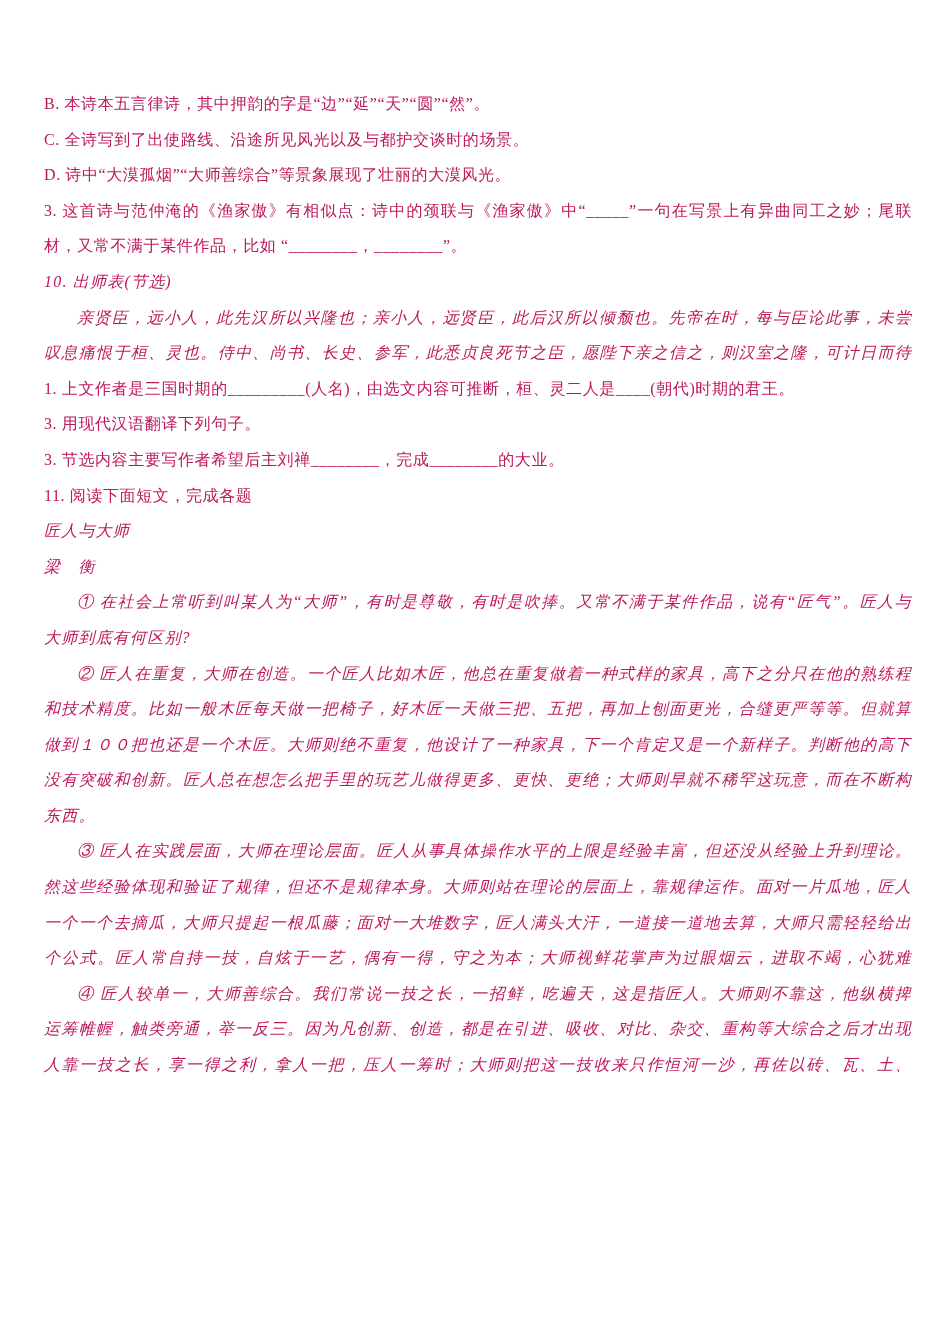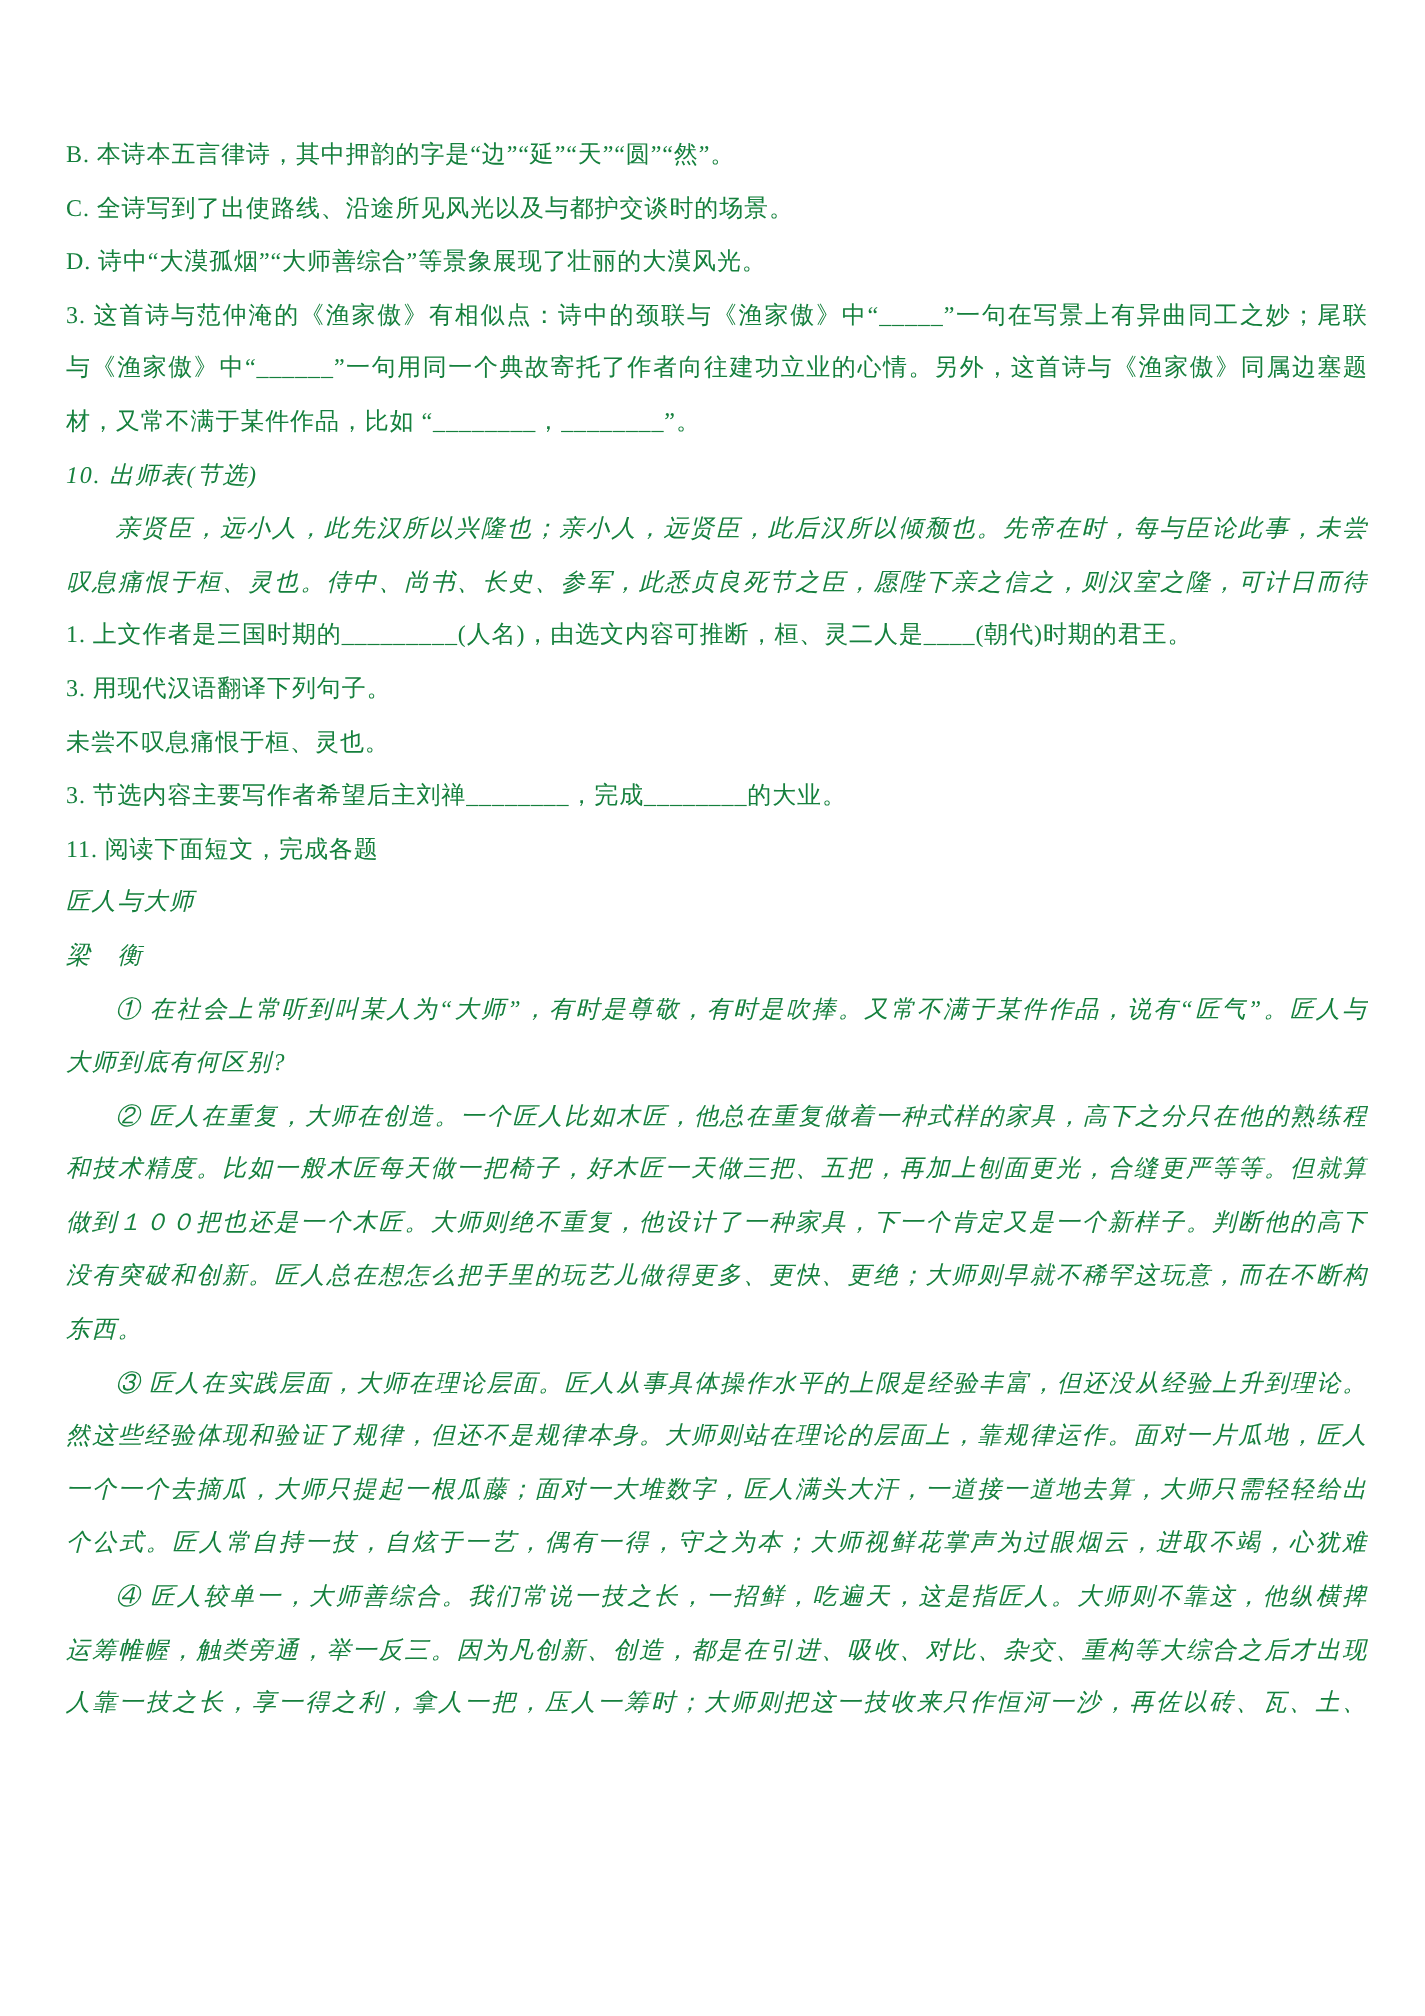--- a/index.html
+++ b/index.html
@@ -17,21 +17,21 @@
     box-sizing: border-box;
     width: 950px;
     height: 1344px;
     padding: 86px 38px 0 44px;
     background: #ffffff;
   }
   .doc-lines { width: 100%; }
   .line {
     font-family: "Liberation Serif", "DejaVu Serif", serif;
     font-size: 16px;
-    color: #15803d;
+    color: #be185d;
     line-height: 35.6px;
     height: 35.6px;
     letter-spacing: 0.6px;
     white-space: normal;
     overflow: hidden;
   }
   
   .line.kai {
     font-style: italic;
     letter-spacing: 1.2px;
@@ -47,28 +47,26 @@
 </style>
 </head>
 <body>
 
 <div class="page">
   <div class="doc-lines" id="doc-lines">
       <div class="line">B. 本诗本五言律诗，其中押韵的字是“边”“延”“天”“圆”“然”。</div>
       <div class="line">C. 全诗写到了出使路线、沿途所见风光以及与都护交谈时的场景。</div>
       <div class="line">D. 诗中“大漠孤烟”“大师善综合”等景象展现了壮丽的大漠风光。</div>
       <div class="line j">3. 这首诗与范仲淹的《渔家傲》有相似点：诗中的颈联与《渔家傲》中“_____”一句在写景上有异曲同工之妙；尾联</div>
-      <div class="line j">与《渔家傲》中“______”一句用同一个典故寄托了作者向往建功立业的心情。另外，这首诗与《渔家傲》同属边塞题</div>
       <div class="line">材，又常不满于某件作品，比如 “________，________”。</div>
       <div class="line kai">10. 出师表(节选)</div>
       <div class="line kai ind j">亲贤臣，远小人，此先汉所以兴隆也；亲小人，远贤臣，此后汉所以倾颓也。先帝在时，每与臣论此事，未尝不</div>
       <div class="line kai j">叹息痛恨于桓、灵也。侍中、尚书、长史、参军，此悉贞良死节之臣，愿陛下亲之信之，则汉室之隆，可计日而待也。</div>
       <div class="line">1. 上文作者是三国时期的_________(人名)，由选文内容可推断，桓、灵二人是____(朝代)时期的君王。</div>
       <div class="line">3. 用现代汉语翻译下列句子。</div>
-      <div class="line">未尝不叹息痛恨于桓、灵也。</div>
       <div class="line">3. 节选内容主要写作者希望后主刘禅________，完成________的大业。</div>
       <div class="line">11. 阅读下面短文，完成各题</div>
       <div class="line kai">匠人与大师</div>
       <div class="line kai">梁　衡</div>
       <div class="line kai ind j">① 在社会上常听到叫某人为“大师”，有时是尊敬，有时是吹捧。又常不满于某件作品，说有“匠气”。匠人与</div>
       <div class="line kai">大师到底有何区别?</div>
       <div class="line kai ind j">② 匠人在重复，大师在创造。一个匠人比如木匠，他总在重复做着一种式样的家具，高下之分只在他的熟练程度</div>
       <div class="line kai j">和技术精度。比如一般木匠每天做一把椅子，好木匠一天做三把、五把，再加上刨面更光，合缝更严等等。但就算一天</div>
       <div class="line kai j">做到１００把也还是一个木匠。大师则绝不重复，他设计了一种家具，下一个肯定又是一个新样子。判断他的高下是有</div>
       <div class="line kai j">没有突破和创新。匠人总在想怎么把手里的玩艺儿做得更多、更快、更绝；大师则早就不稀罕这玩意，而在不断构思新</div>

